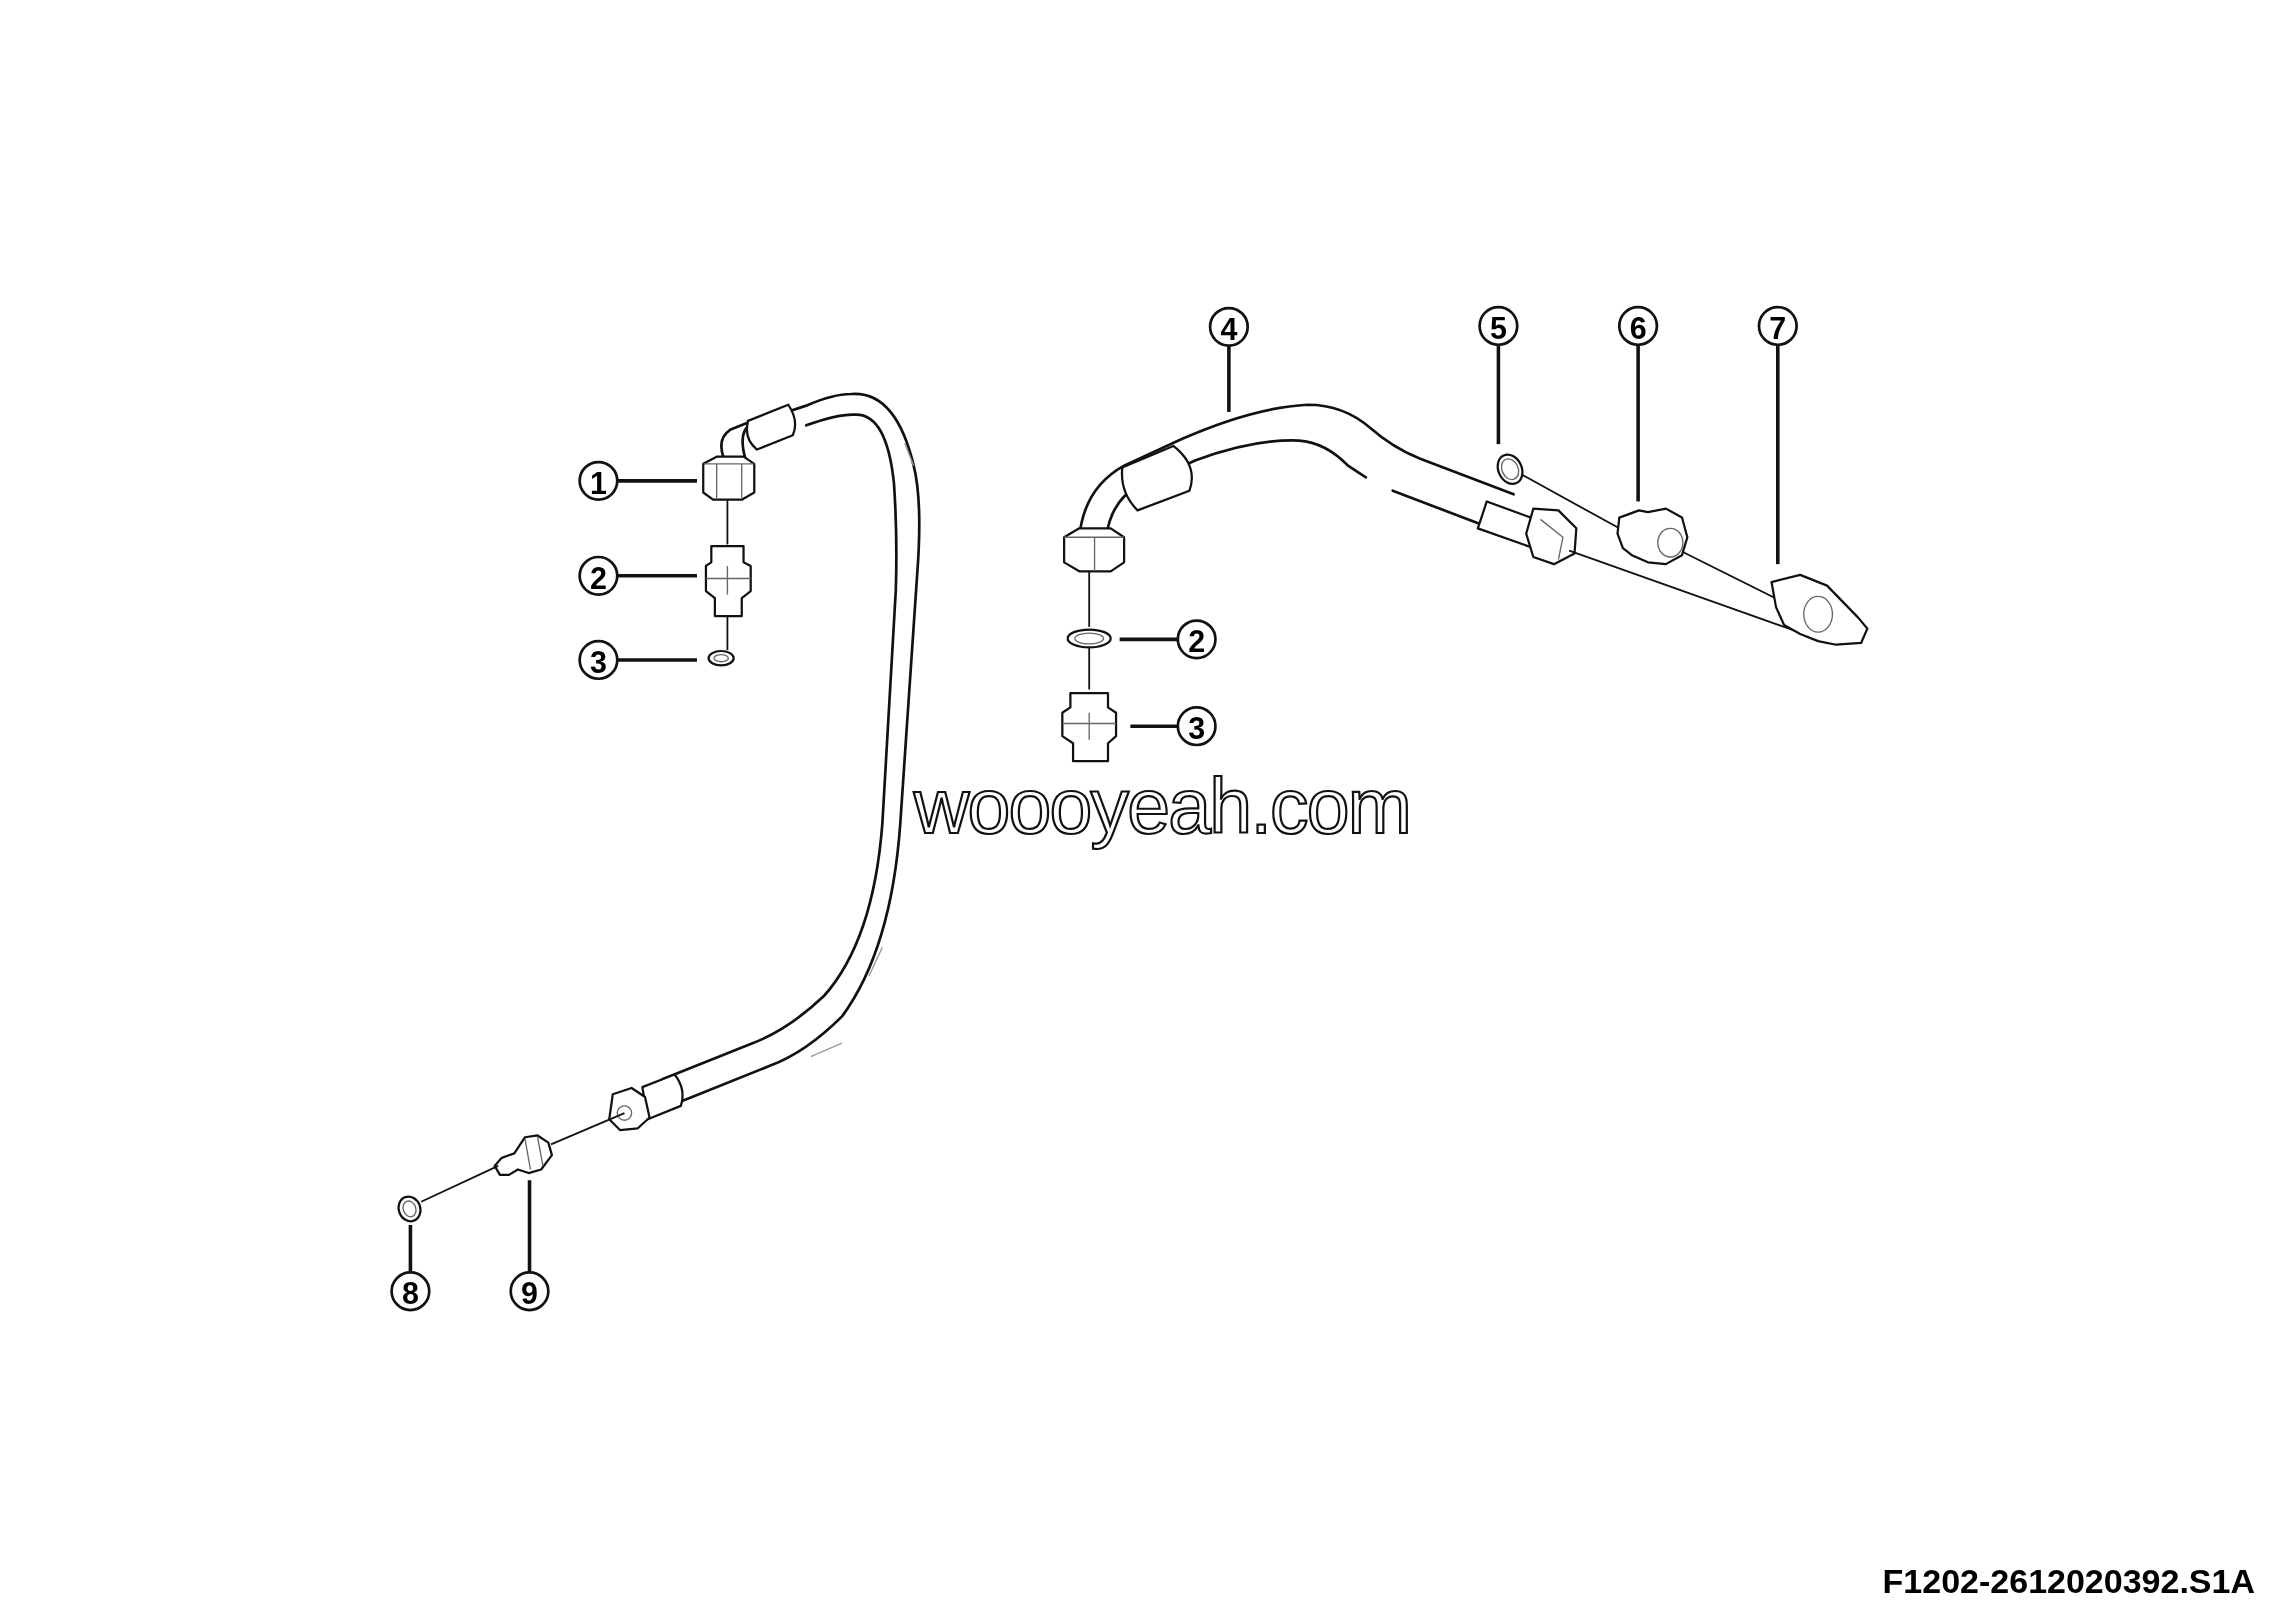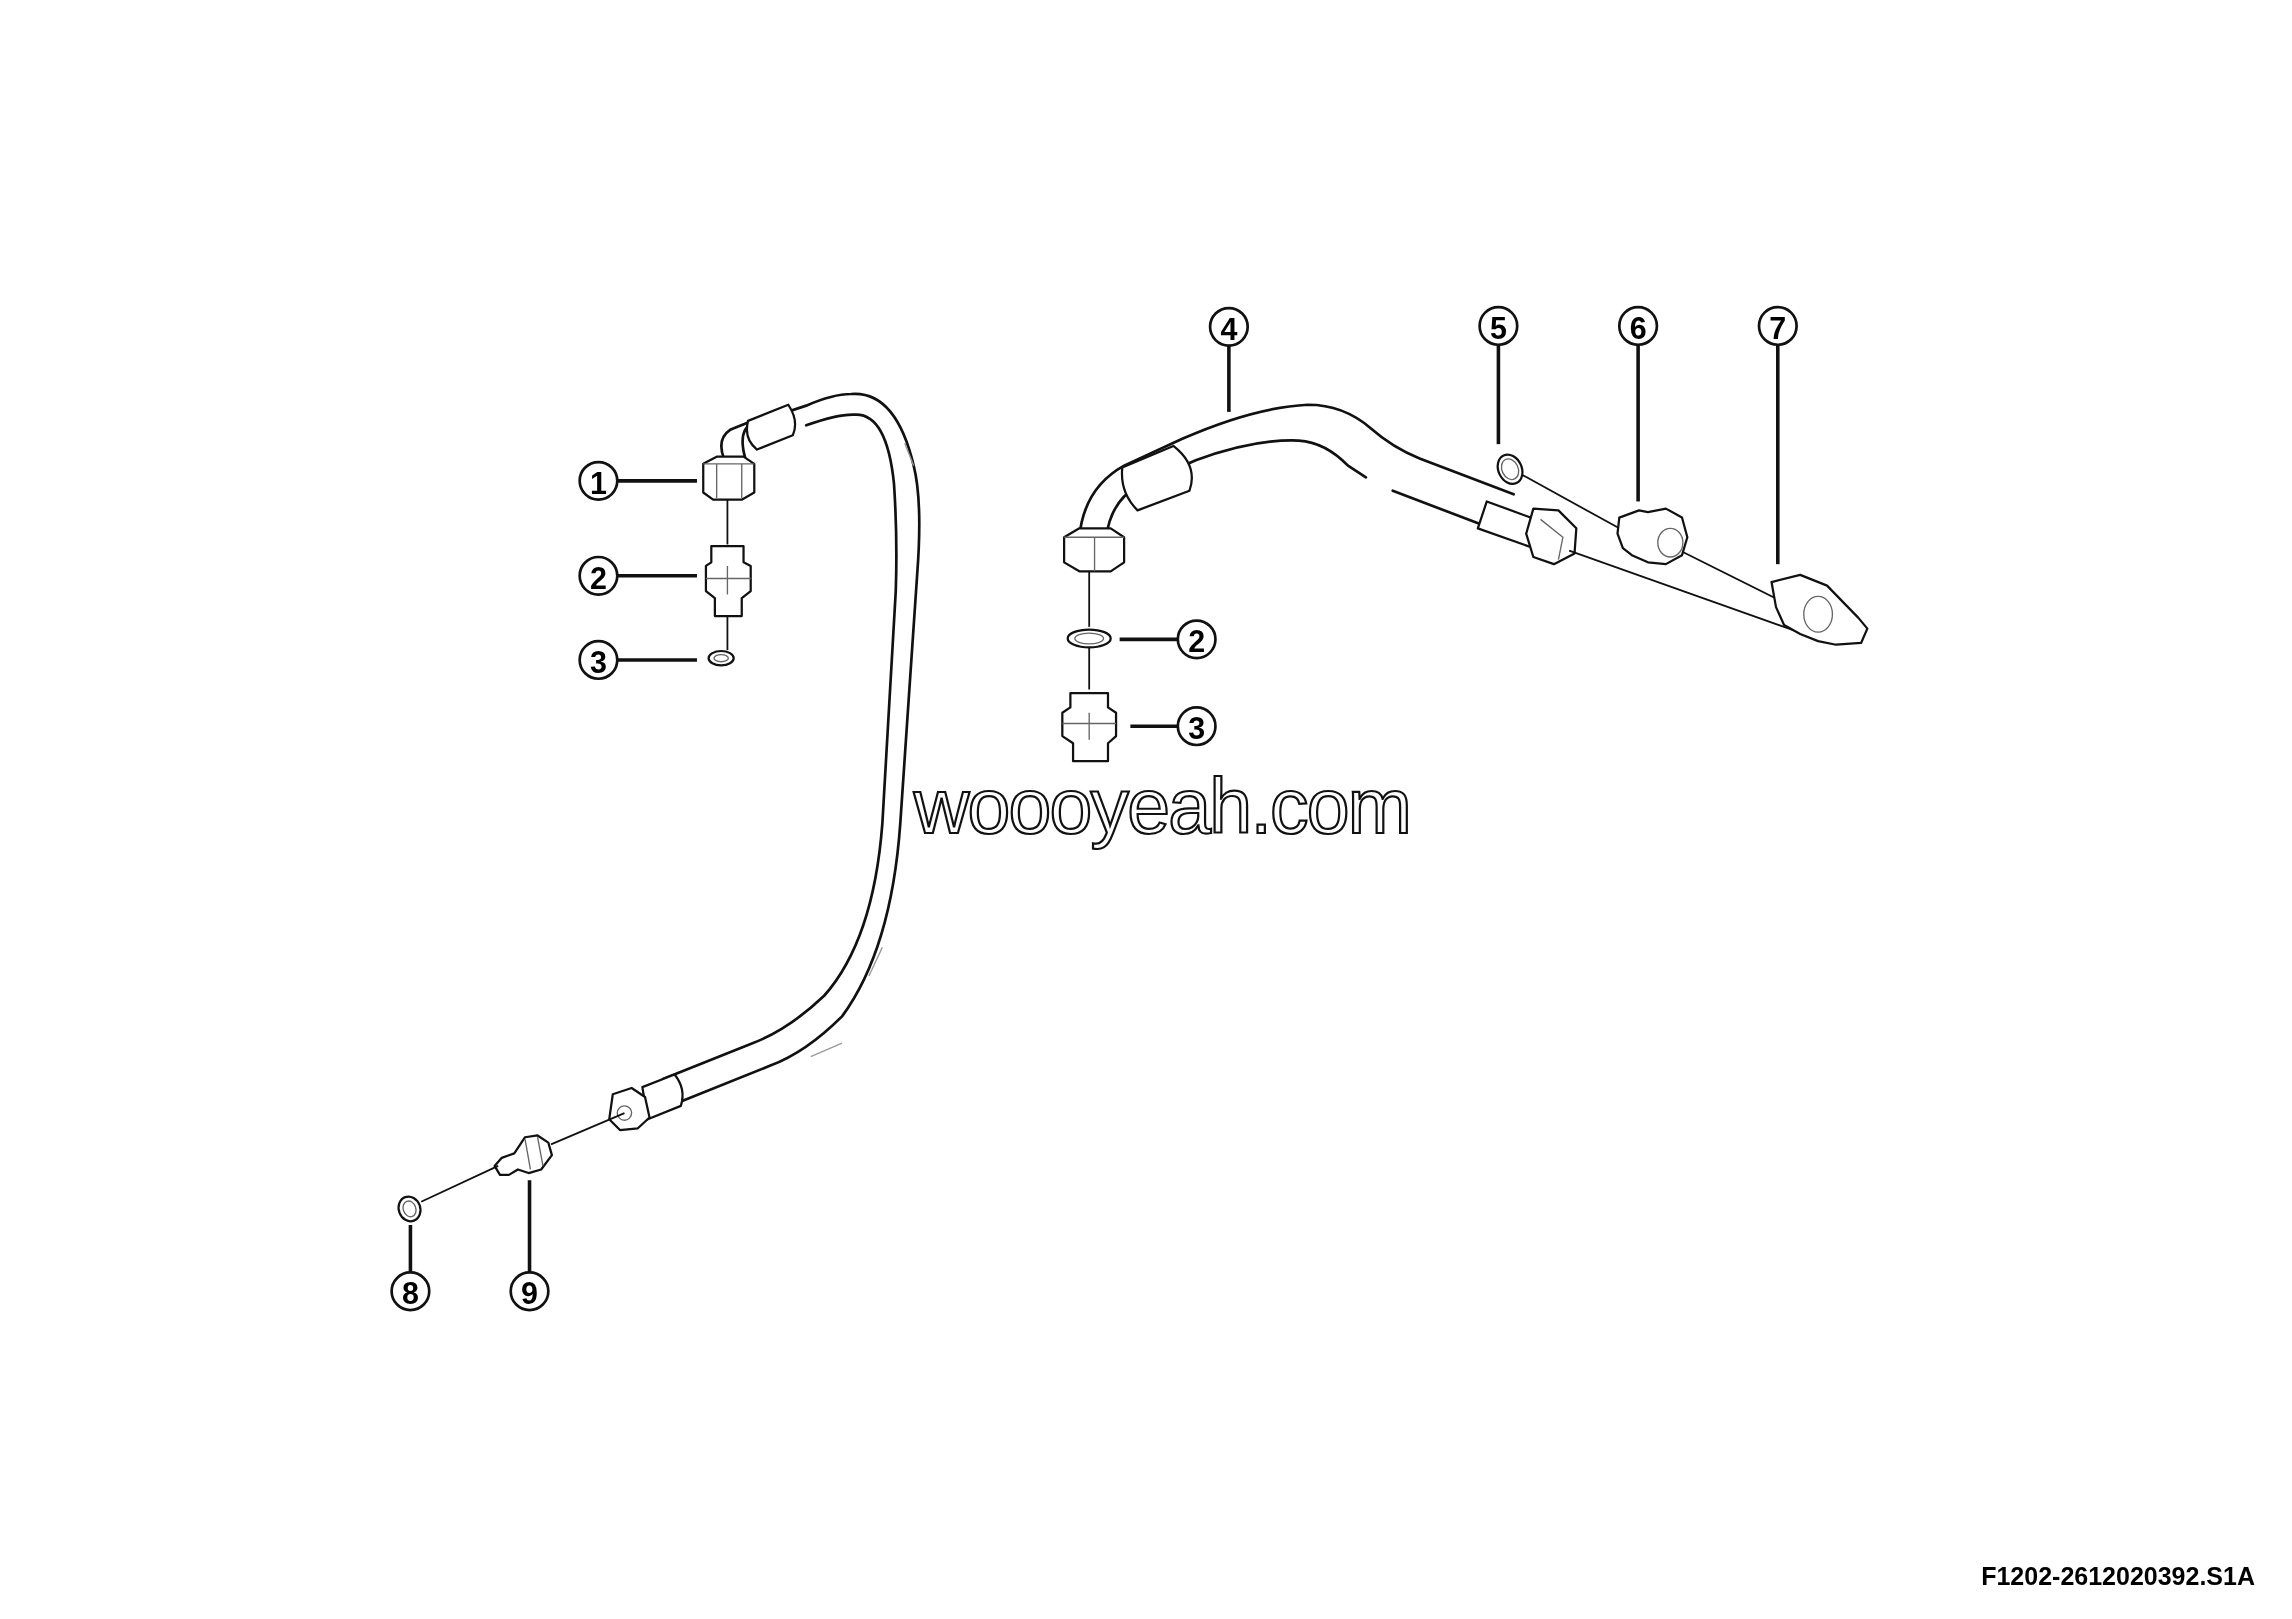--- a/index.html
+++ b/index.html
@@ -7,21 +7,21 @@
   #canvas { position: absolute; left: 0; top: 0; }
   .pipe { fill: none; stroke: #111; stroke-width: 3; stroke-linecap: round; stroke-linejoin: round; }
   .hint { fill: none; stroke: #999; stroke-width: 1.5; }
   .part { fill: #fff; stroke: #111; stroke-width: 2.5; stroke-linejoin: round; }
   .part-inner { fill: #fff; stroke: #666; stroke-width: 1.5; }
   .leader { stroke: #111; stroke-width: 4; fill: none; }
   .axisline { stroke: #111; stroke-width: 2; fill: none; }
   .callout-circle { fill: #fff; stroke: #111; stroke-width: 3; }
   .callout-text { font-family: "Liberation Sans", sans-serif; font-weight: bold; font-size: 34px; fill: #000; text-anchor: middle; dominant-baseline: central; }
   .watermark { font-family: "Liberation Sans", sans-serif; font-size: 86px; fill: #fff; stroke: #111; stroke-width: 2.5; letter-spacing: -2px; }
-  .figure-id { position: absolute; right: 38px; top: 1562px; font-family: "Liberation Sans", sans-serif; font-weight: bold; font-size: 25px; color: #000; letter-spacing: 0px; }
+  .figure-id { position: absolute; right: 38px; top: 1562px; font-family: "Liberation Sans", sans-serif; font-weight: bold; font-size: 34px; color: #000; letter-spacing: 0px; }
 </style>
 </head>
 <body>
 
 <svg id="canvas" width="2293" height="1619" viewBox="0 0 2560 1808" xmlns="http://www.w3.org/2000/svg">
 
   <g>
 
     <path class="pipe" d="M 832 512 Q 820 470 855 468 L 900 453 Q 930 440 950 440 Q 1000 436 1020 520 Q 1030 560 1024 640 L 1005 920 Q 995 1060 940 1135 Q 900 1175 860 1190 L 760 1230"></path>
 

